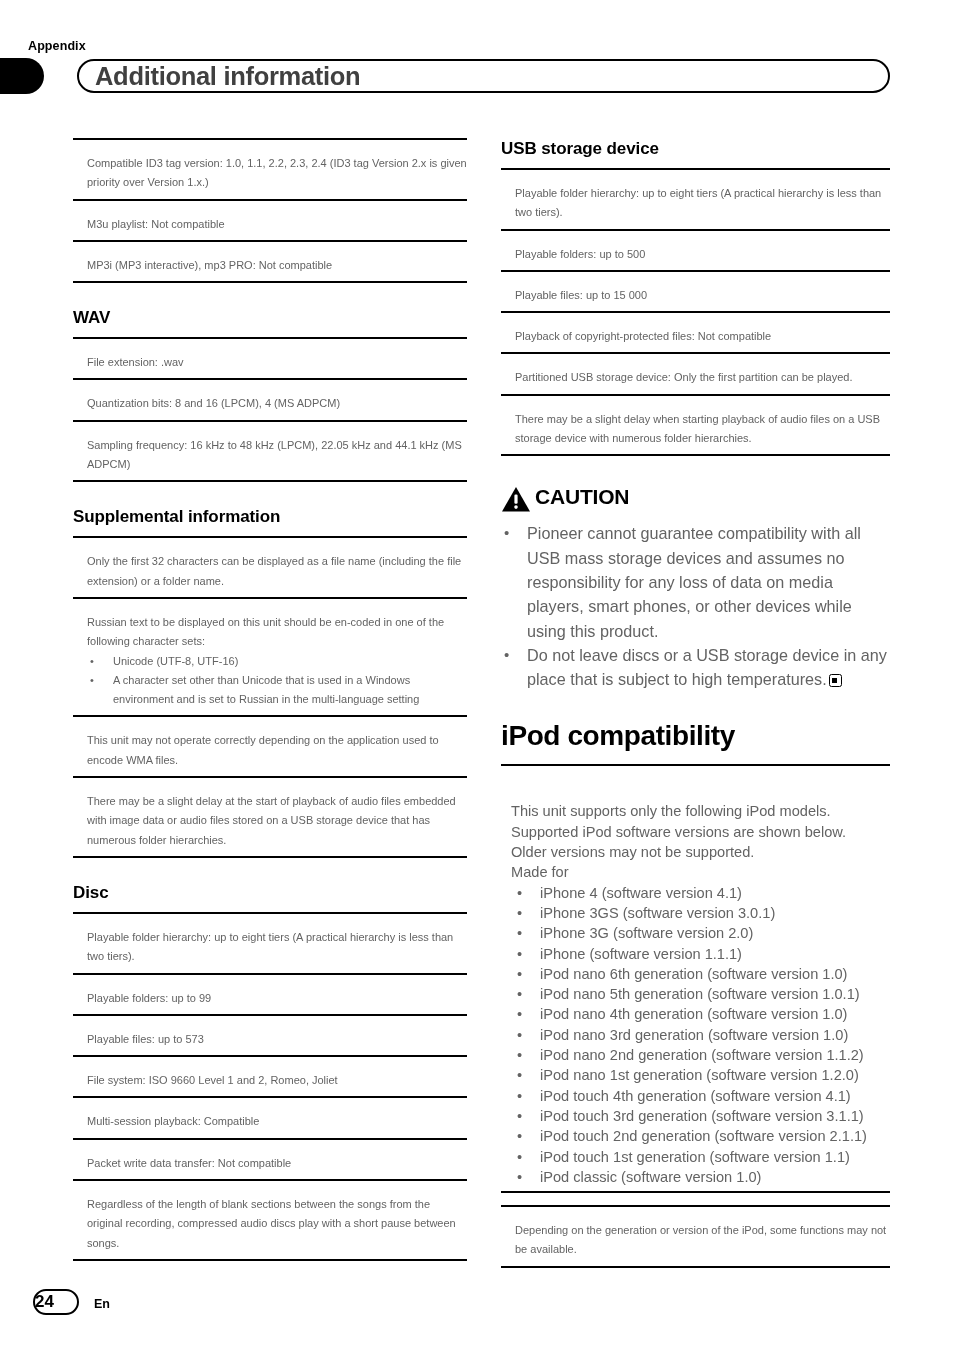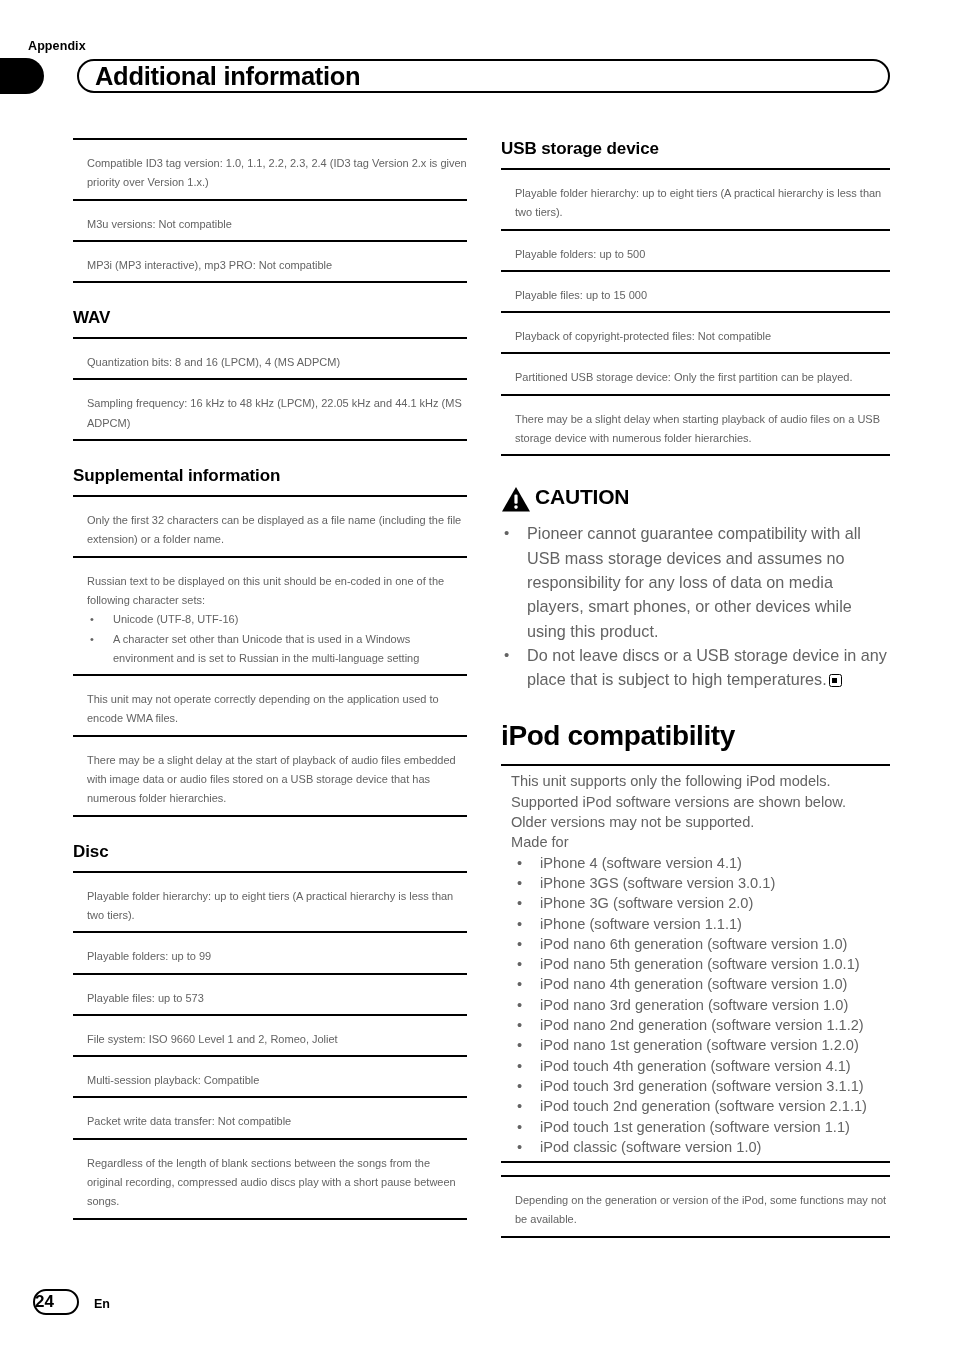--- a/index.html
+++ b/index.html
@@ -45,21 +45,21 @@
     border-radius: 18px;
     box-sizing: border-box;
     background: #fff;
   }
   .title-text {
     position: absolute;
     left: 95px;
     top: 60px;
     font-size: 25.5px;
     font-weight: bold;
-    color: #000000;
+    color: #404040;
     letter-spacing: -0.3px;
     line-height: 33px;
   }
 
   
   .col {
     position: absolute;
     top: 138px;
   }
   .col-left  { left: 73px;  width: 394px; }
@@ -165,20 +165,21 @@
     left: 2.4px; top: 2.4px;
     width: 5.2px; height: 5.2px;
     background: #000;
   }
 
   
   .ipod-body {
     font-size: 14.6px;
     line-height: 20.3px;
     padding: 5px 0 4px 10px;
+    margin-top: 30px;
   }
   ul.ipod-list {
     list-style: none;
     margin: 0;
     padding: 0;
   }
   ul.ipod-list li {
     position: relative;
     padding-left: 29px;
     line-height: 20.3px;
@@ -221,29 +222,30 @@
 
 <div class="appendix-label">Appendix</div>
 <div class="tab-black"></div>
 <div class="title-pill"></div>
 <div class="title-text">Additional information</div>
 
 <div class="col col-left">
 
   <div class="tbl">
     <div class="row">Compatible ID3 tag version: 1.0, 1.1, 2.2, 2.3, 2.4 (ID3 tag Version 2.x is given priority over Version 1.x.)</div>
-    <div class="row">M3u versions: Not compatible</div>
+    <div class="row">M3u playlist: Not compatible</div>
     <div class="row">MP3i (MP3 interactive), mp3 PRO: Not compatible</div>
   </div>
 
   <div class="spacer-md"></div>
   <h2 class="h2">WAV</h2>
   <div class="gap-head"></div>
 
   <div class="tbl">
+    <div class="row">File extension: .wav</div>
     <div class="row">Quantization bits: 8 and 16 (LPCM), 4 (MS ADPCM)</div>
     <div class="row">Sampling frequency: 16 kHz to 48 kHz (LPCM), 22.05 kHz and 44.1 kHz (MS ADPCM)</div>
   </div>
 
   <div class="spacer-md"></div>
   <h2 class="h2">Supplemental information</h2>
   <div class="gap-head"></div>
 
   <div class="tbl">
     <div class="row">Only the first 32 characters can be displayed as a file name (including the file extension) or a folder name.</div>

